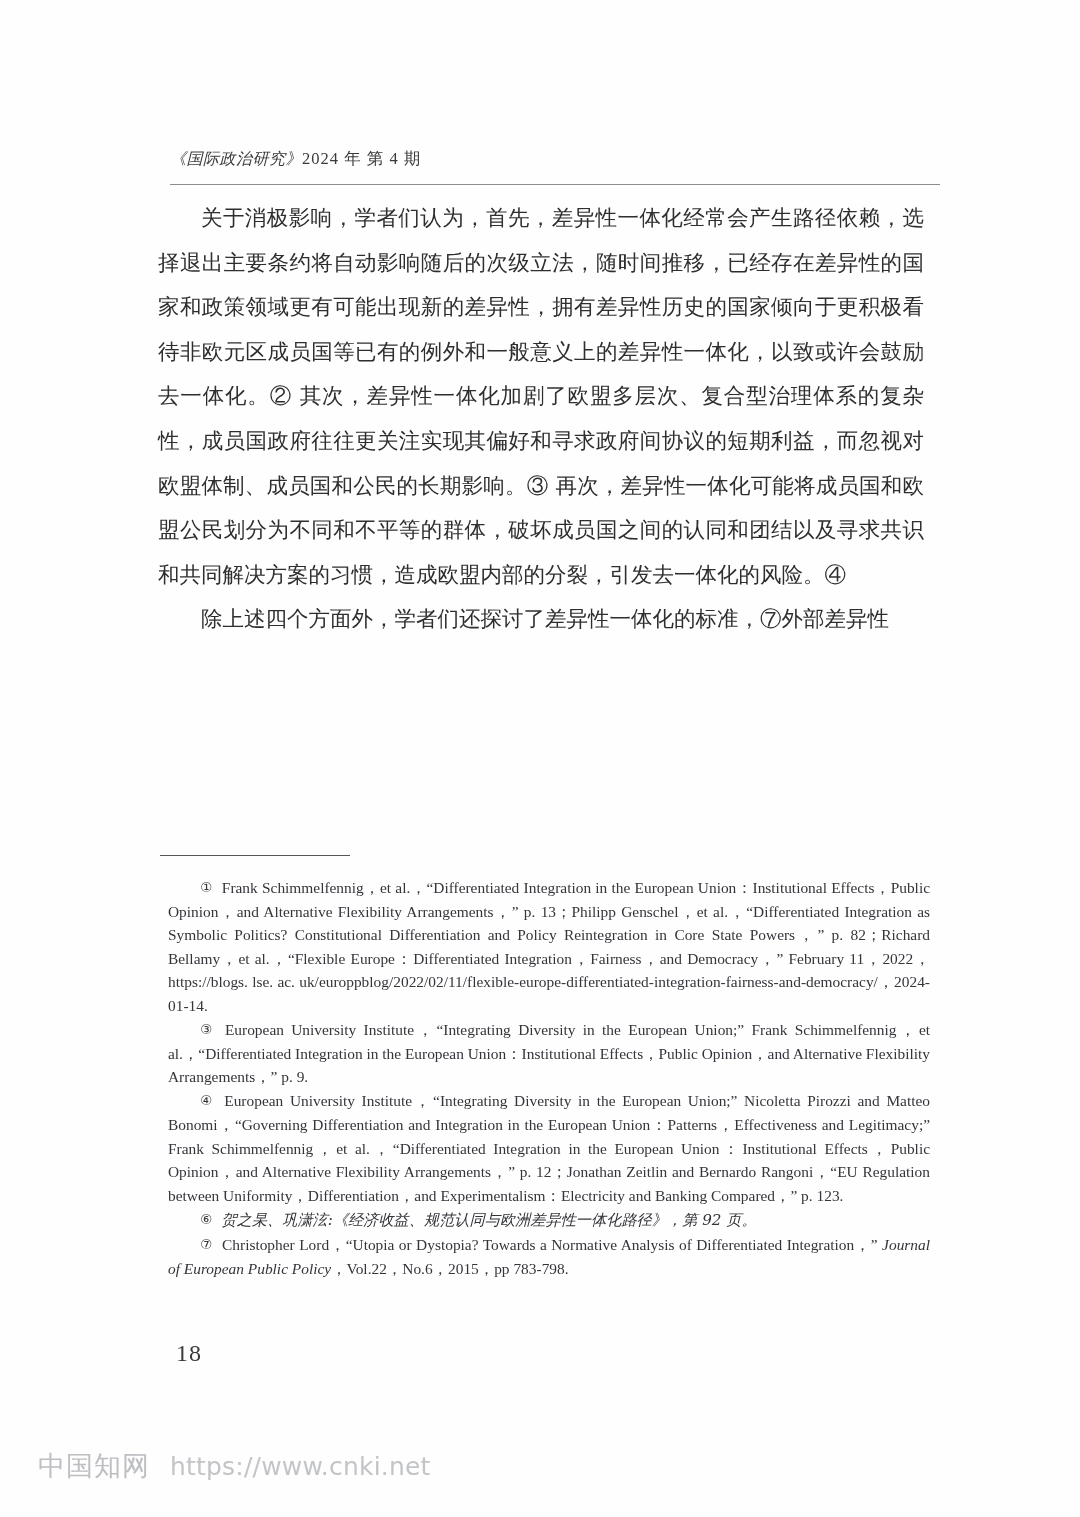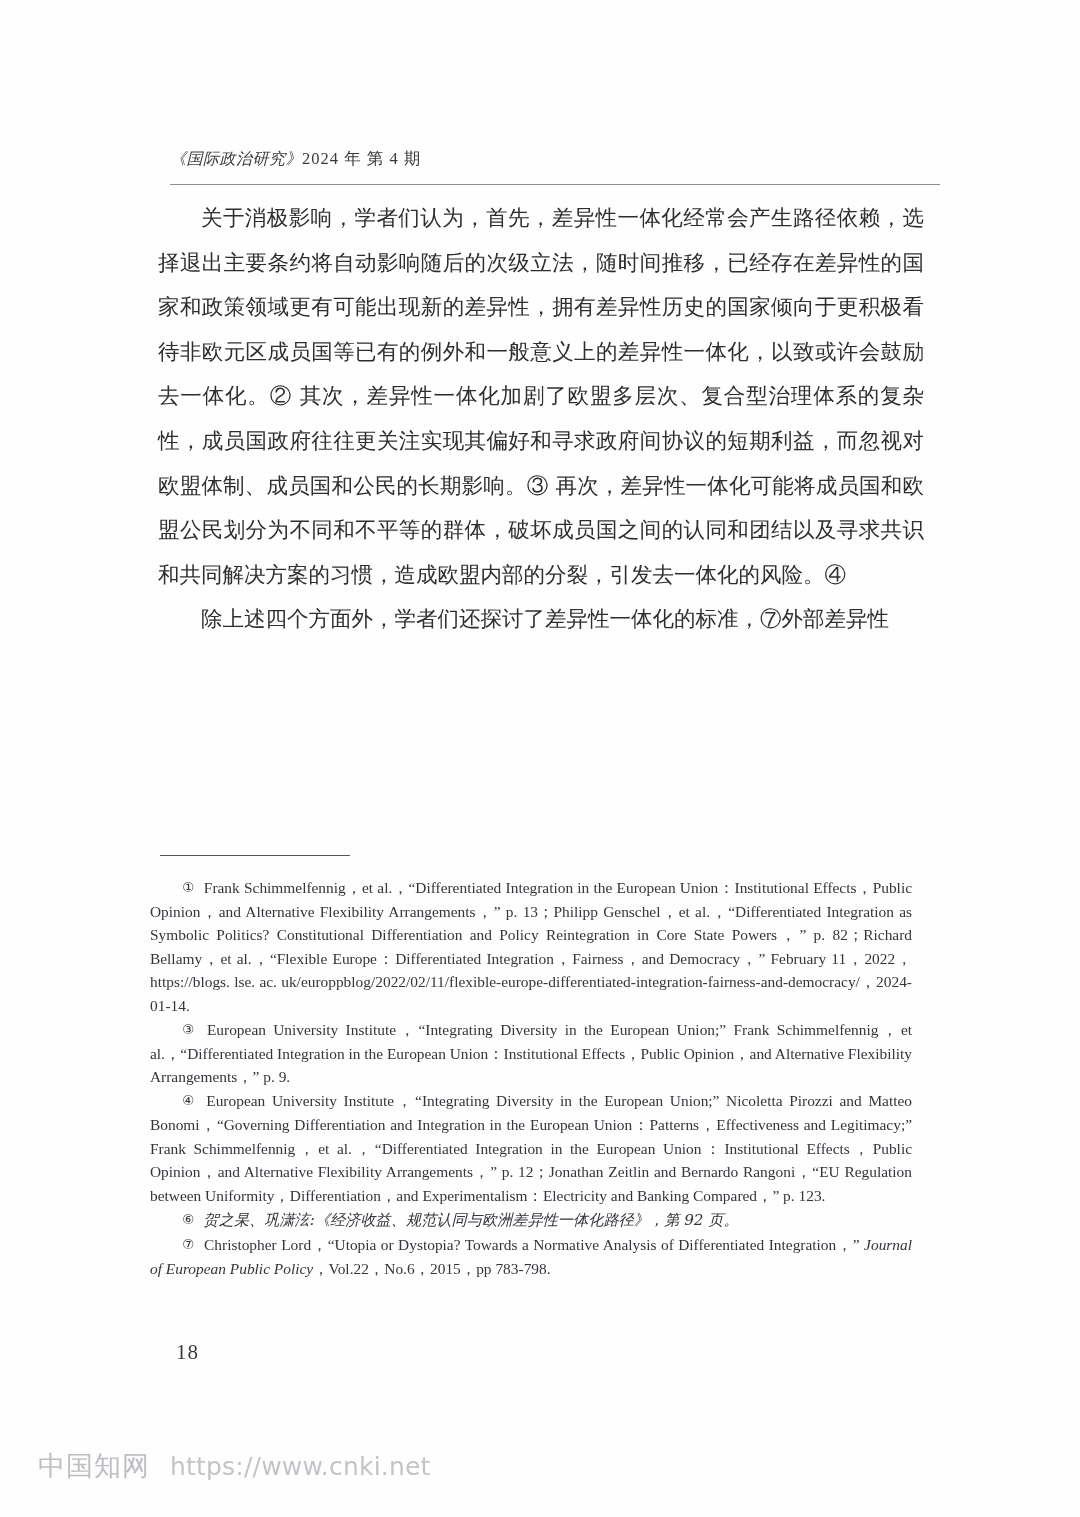--- a/index.html
+++ b/index.html
@@ -73,21 +73,21 @@
   .fn-rule {
     position: absolute;
     left: 160px;
     top: 855px;
     width: 190px;
     height: 0;
     border-top: 1.3px solid #55565a;
   }
   .footnotes {
     position: absolute;
-    left: 150px;
+    left: 168px;
     top: 876px;
     width: 762px;
     font-size: 15.4px;
     line-height: 23.6px;
     text-align: justify;
     text-align-last: left;
     color: #33353a;
     font-family: "Liberation Serif", "DejaVu Serif", serif;
   }
   .fn {
@@ -109,21 +109,21 @@
   }
   .fn i, .fn .ital {
     font-style: italic;
   }
 
   
   .folio {
     position: absolute;
     left: 176px;
     top: 1340px;
-    font-size: 21px;
+    font-size: 24px;
     color: #3a3a3a;
     font-family: "Liberation Serif", serif;
     letter-spacing: 1px;
   }
 
   
   .watermark {
     position: absolute;
     left: 38px;
     top: 1448px;

